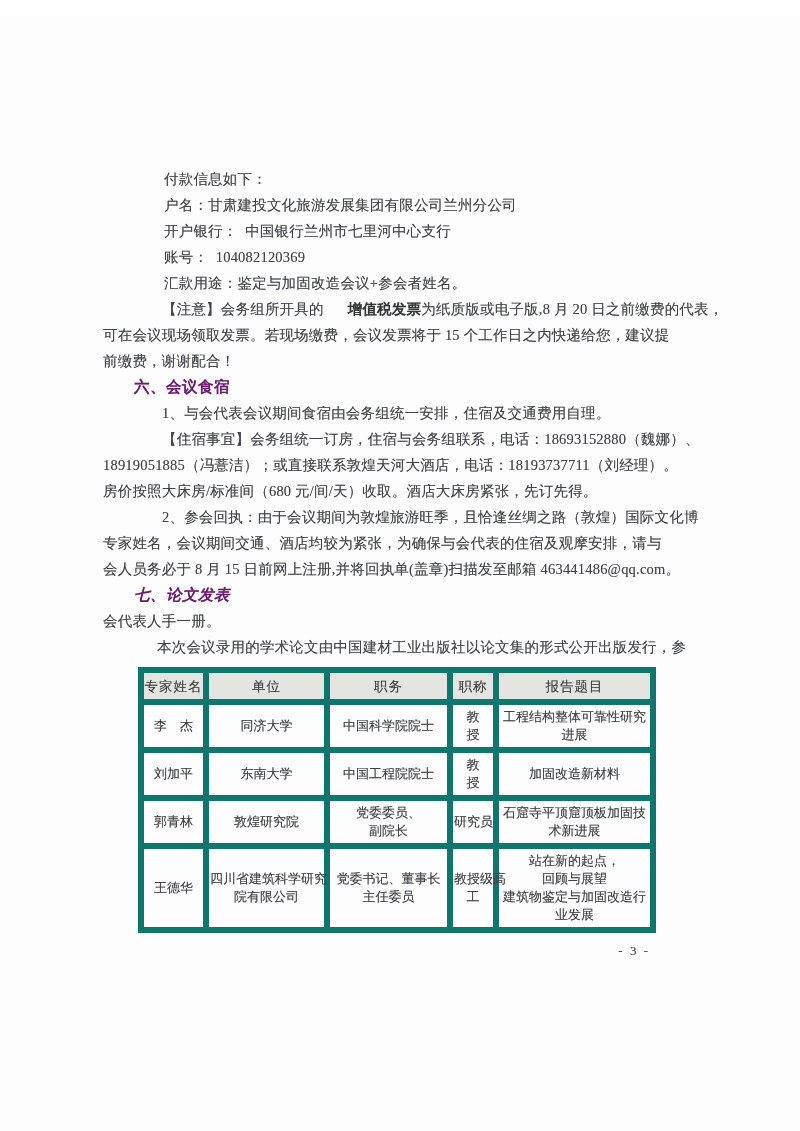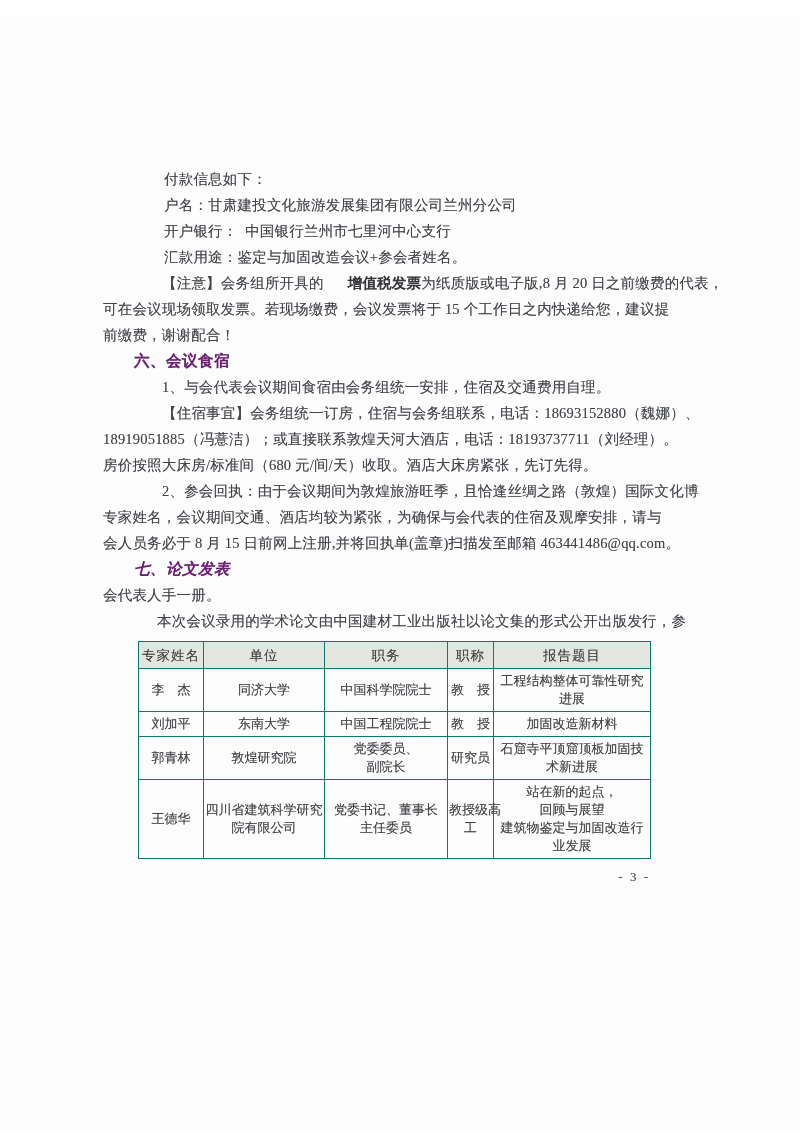--- a/index.html
+++ b/index.html
@@ -29,21 +29,21 @@
     letter-spacing: 0.5px;
   }
   .h6 { margin-top: 45px; }
   .h7 { margin-top: 8px; font-style: italic;  }
   .h8 { margin-top: 26px; }
   table.speakers {
     margin: 7px 0 0 35px; border-collapse: collapse; width: 512px;
     table-layout: fixed;
   }
   table.speakers th, table.speakers td {
-    border: 1px solid #0f766e;
+    border: 6px solid #0f766e;
   }
   table.speakers th {
     background: #e4e4e1; font-weight: normal; font-size: 13.5px;
     height: 24px; line-height: 17px; text-align: center; padding: 1px 0;
     letter-spacing: 1px; color: #3c3e41;
   }
   table.speakers td {
     font-size: 13px; line-height: 18px; text-align: center;
     padding: 3px 1px; white-space: pre-line; word-break: keep-all;
     color: #3f4144;
@@ -55,20 +55,21 @@
 </style>
 </head>
 <body>
 
 <div class="page">
   <div class="doc">
 
     <div class="line pay">付款信息如下：</div>
     <div class="line pay">户名：甘肃建投文化旅游发展集团有限公司兰州分公司</div>
     <div class="line pay">开户银行：  中国银行兰州市七里河中心支行</div>
+    <div class="line pay">账号：  104082120369</div>
     <div class="line pay">汇款用途：鉴定与加固改造会议+参会者姓名。</div>
 
     <div class="line ind"><span>【注意】会务组所开具的</span><span class="b">增值税发票</span><span>为纸质版或电子版,8 月 20 日之前缴费的代表，</span></div>
     <div class="line">可在会议现场领取发票。若现场缴费，会议发票将于 15 个工作日之内快递给您，建议提</div>
     <div class="line">前缴费，谢谢配合！</div>
 
     <h2 class="heading h6">六、会议食宿</h2>
     <div class="line ind">1、与会代表会议期间食宿由会务组统一安排，住宿及交通费用自理。</div>
     <div class="line ind">【住宿事宜】会务组统一订房，住宿与会务组联系，电话：18693152880（魏娜）、</div>
     <div class="line">18919051885（冯薏洁）；或直接联系敦煌天河大酒店，电话：18193737711（刘经理）。</div>

